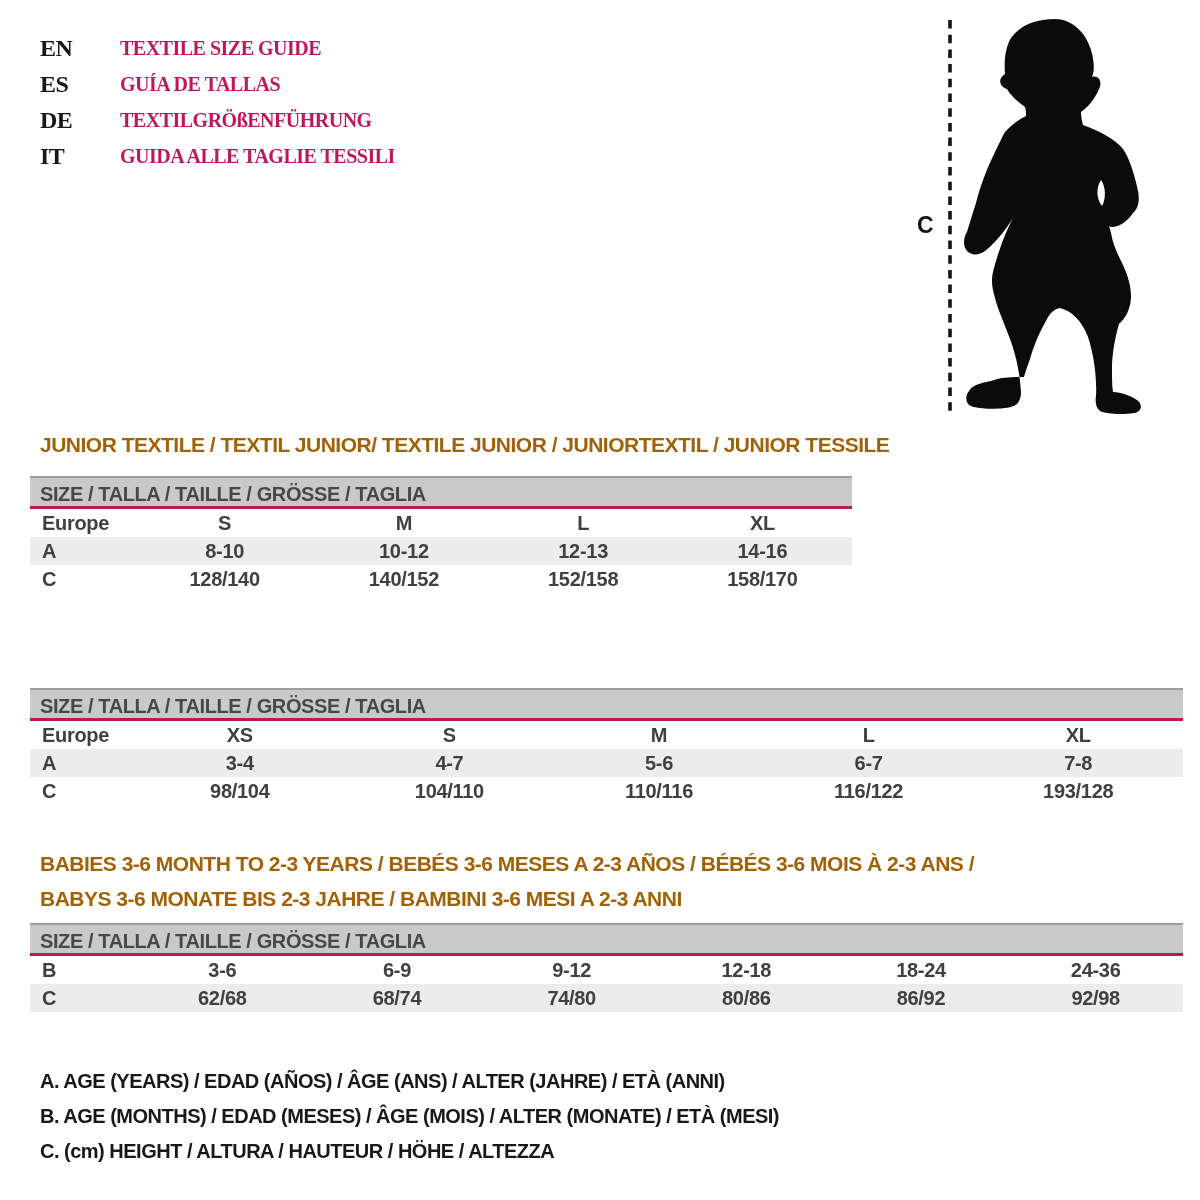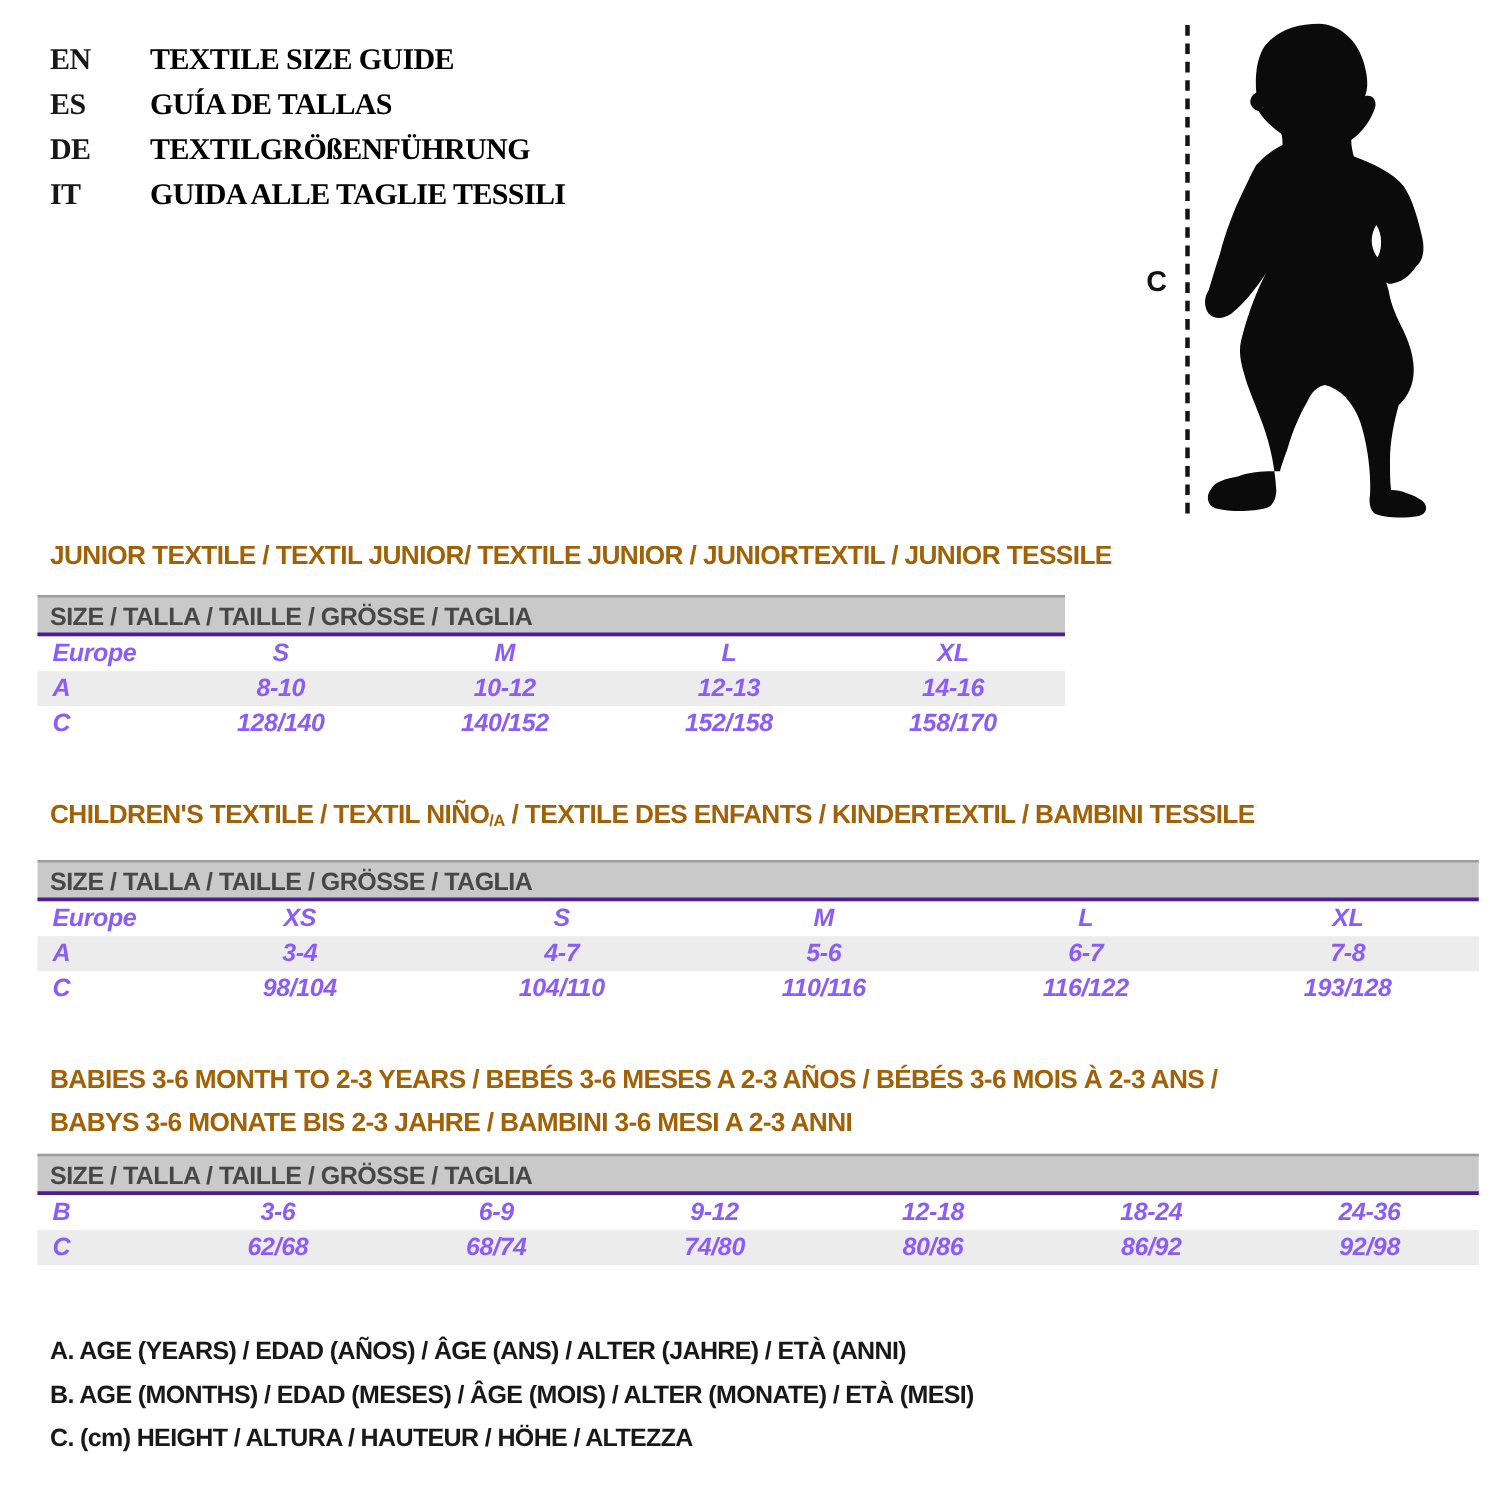--- a/index.html
+++ b/index.html
@@ -10,44 +10,44 @@
     color:#1f1f1f;
     position:relative;
     overflow:hidden;
   }
   .page { position:relative; width:1200px; height:1200px; background:#fff; }
 
   
   .lang-block { position:absolute; left:40px; top:30px;font-family:Liberation Serif, serif; }
   .lang-row { display:flex; height:36px; align-items:center; }
   .lang-code { width:80px; font-size:24px; letter-spacing:-0.5px; color:#171717; }
-  .lang-title { font-size:24px; letter-spacing:-0.5px; color:#000000; white-space:nowrap; }
+  .lang-title { font-size:20px; letter-spacing:-0.5px; color:#be185d; white-space:nowrap; }
 
   
   .figure-area { position:absolute; left:905px; top:8px; width:295px; height:418px; }
   .measure-label { position:absolute; left:12px; top:204px; font-size:23px; color:#111; }
   .figure-svg { position:absolute; left:40px; top:2px; }
 
   
   .sec-title { position:absolute; left:40px; font-size:21px; letter-spacing:-0.5px; color:#a16207; white-space:nowrap; }
   .sec-title .subscript { font-size:13px; vertical-align:-3px; letter-spacing:-0.3px; }
   .two-line { line-height:35px; }
 
   .tbl { position:absolute; left:30px; }
   .band {
     height:33px; line-height:32px;
     background:#c9c9c9;
     border-top:2px solid #9e9e9e;
-    border-bottom:3px solid #4c1d95;
+    border-bottom:3px solid #be185d;
     color:#474747;
     font-size:20px; letter-spacing:-0.4px;
     padding-left:10px;
     white-space:nowrap;
   }
-  .trow { display:grid; height:28px; align-items:center; font-size:20px; letter-spacing:-0.3px; color:#8b5cf6;font-style:italic; }
+  .trow { display:grid; height:28px; align-items:center; font-size:20px; letter-spacing:-0.3px; color:#404040; }
   .trow.stripe { background:#ececec; }
   .cols-4 { grid-template-columns:105px repeat(4,1fr); }
   .cols-5 { grid-template-columns:105px repeat(5,1fr); }
   .cols-6 { grid-template-columns:105px repeat(6,1fr); }
   .cell { text-align:center; }
   .cell.lbl { text-align:left; padding-left:12px; }
 
   
   .footnotes { position:absolute; left:40px; top:1064px; }
   .footnote { font-size:20px; letter-spacing:-0.5px; line-height:35px; color:#181818; white-space:nowrap; }
@@ -153,23 +153,20 @@
     </div>
     <div class="trow cols-4">
       <span class="cell lbl">C</span>
       <span class="cell">128/140</span>
       <span class="cell">140/152</span>
       <span class="cell">152/158</span>
       <span class="cell">158/170</span>
     </div>
   </div>
 
-  <div class="sec-title" style="top:640px;">
-    <span>CHILDREN'S TEXTILE / TEXTIL NIÑO</span><span class="subscript">/A</span><span> / TEXTILE DES ENFANTS / KINDERTEXTIL / BAMBINI TESSILE</span>
-  </div>
   <div class="tbl" style="top:688px; width:1153px;">
     <div class="band">SIZE / TALLA / TAILLE / GRÖSSE / TAGLIA</div>
     <div class="trow cols-5">
       <span class="cell lbl">Europe</span>
       <span class="cell">XS</span>
       <span class="cell">S</span>
       <span class="cell">M</span>
       <span class="cell">L</span>
       <span class="cell">XL</span>
     </div>

